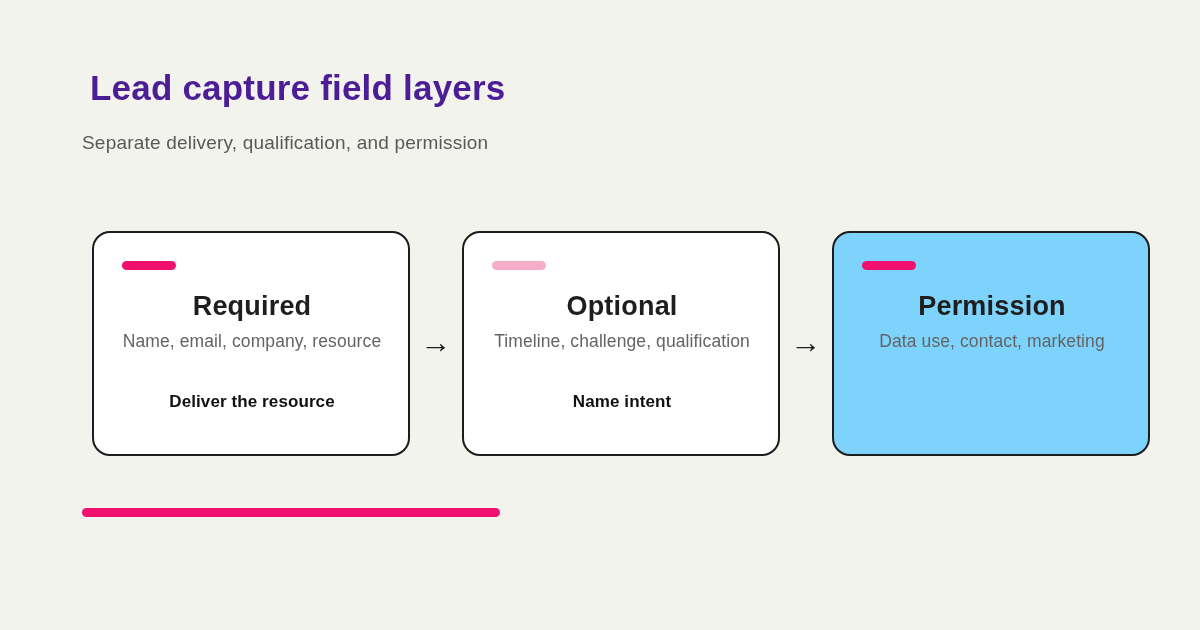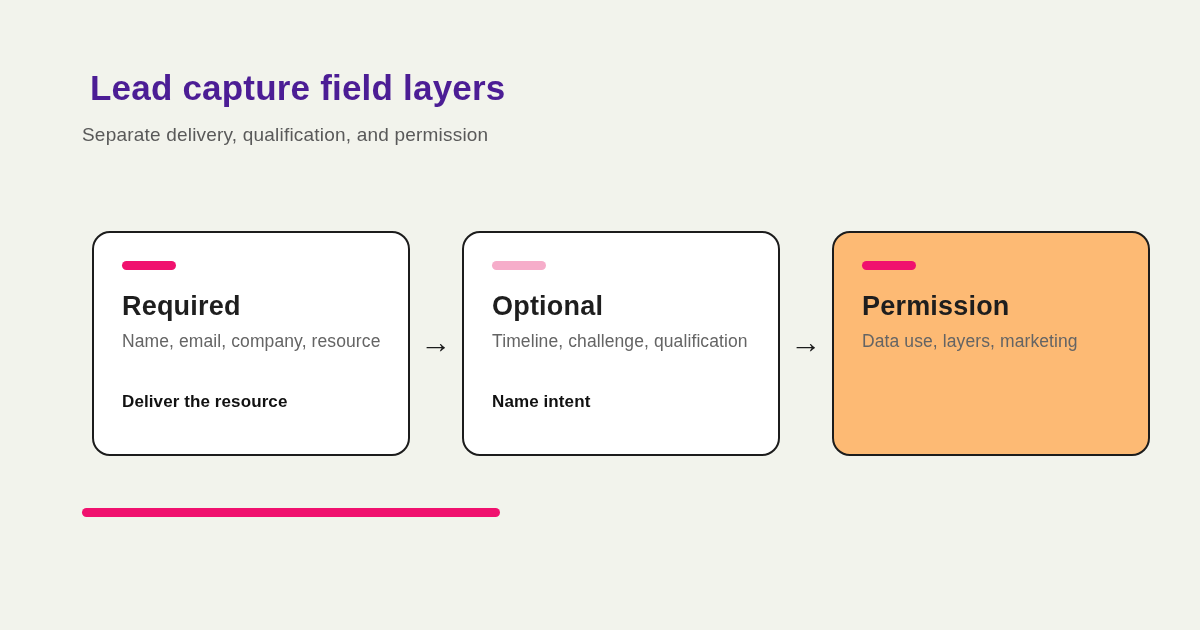--- a/index.html
+++ b/index.html
@@ -20,46 +20,47 @@
     top: 68px;
     font-size: 35px;
     font-weight: 700;
     color: #4c1d95;
     letter-spacing: 0.2px;
     margin-left: 8px;
   }
   .page-subtitle {
     position: absolute;
     left: 82px;
-    top: 124px;
+    top: 132px;
     font-size: 19px;
     font-weight: 400;
     color: #595959;
     letter-spacing: 0.2px;
   }
   .flow-row {
     position: absolute;
     left: 92px;
     top: 231px;
     width: 1058px;
     height: 225px;
     display: flex;
     align-items: stretch;
+    text-align: center;
   }
   .card {
     width: 318px;
     height: 225px;
     box-sizing: border-box;
     background: #ffffff;
     border: 2px solid #1c1c1c;
     border-radius: 18px;
     padding: 28px 26px 0 28px;
   }
   .card.highlight {
-    background: #fdba74;
+    background: #7dd3fc;
   }
   .accent-bar {
     width: 54px;
     height: 9px;
     border-radius: 4.5px;
     background: #f0116e;
   }
   .accent-bar.light {
     background: #f6adca;
   }
@@ -134,18 +135,18 @@
     <div class="card-action">Name intent</div>
   </div>
 
   <div class="arrow-cell">
     <span class="arrow-glyph">→</span>
   </div>
 
   <div class="card highlight">
     <div class="accent-bar"></div>
     <div class="card-title">Permission</div>
-    <div class="card-fields">Data use, layers, marketing</div>
+    <div class="card-fields">Data use, contact, marketing</div>
   </div>
 
 </div>
 
 <div class="bottom-bar"></div>
 
 </body></html>

